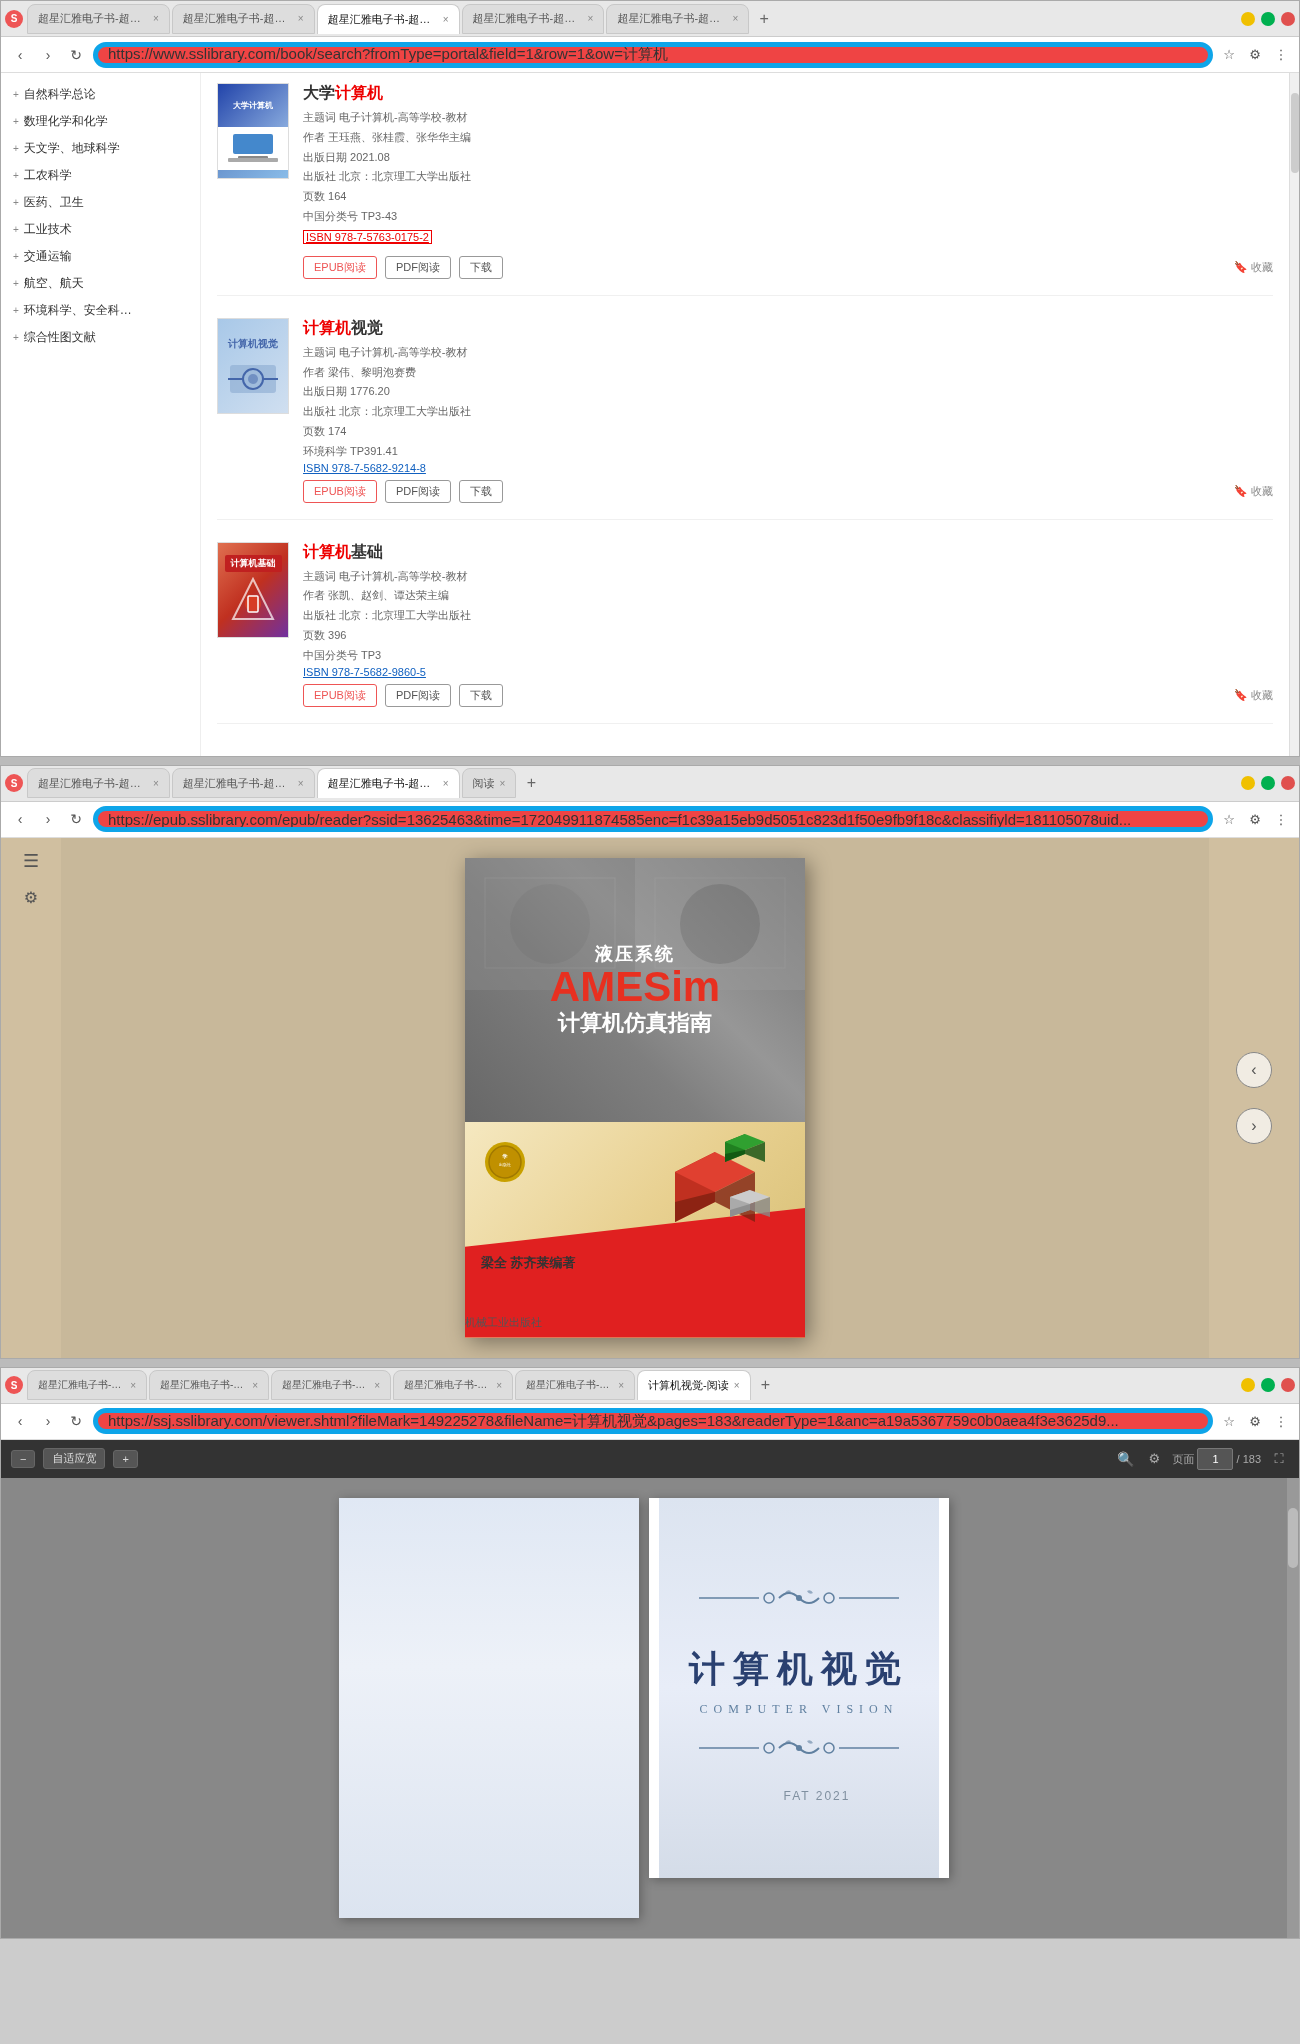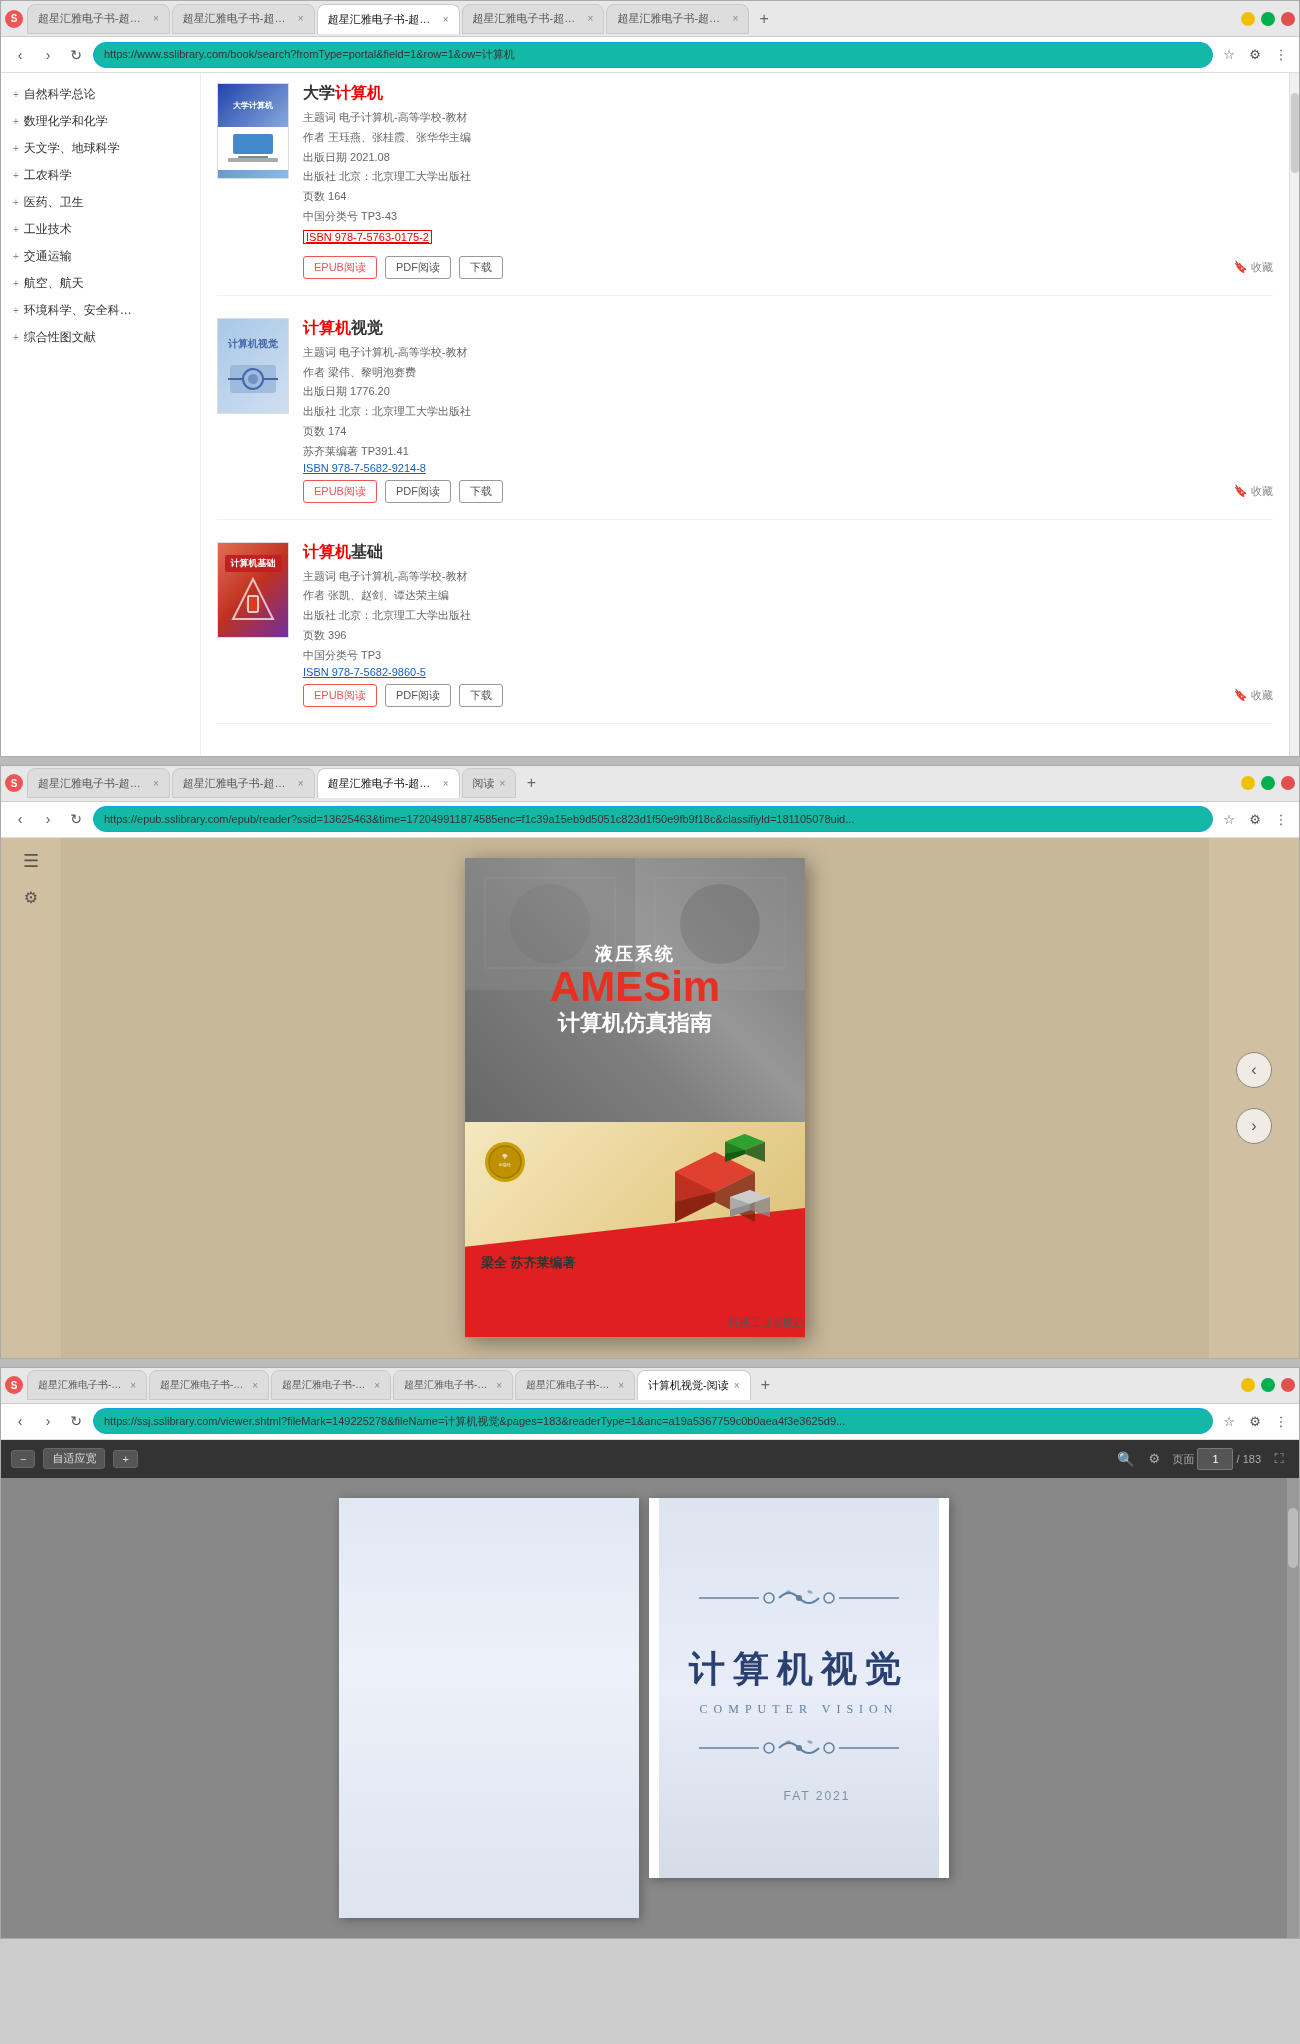--- a/index.html
+++ b/index.html
@@ -98,25 +98,25 @@
     }
     .nav-btn {
       width: 22px; height: 22px;
       border: none; background: transparent;
       font-size: 14px; color: #555; cursor: pointer;
       display: flex; align-items: center; justify-content: center;
     }
     .url-input {
       flex: 1;
       height: 26px;
-      border: 1px solid #0ea5e9;
+      border: 5px solid #0ea5e9;
       border-radius: 13px;
       padding: 0 10px;
-      font-size: 11px;
-      background: #14b8a6;
+      font-size: 15px;
+      background: #ef4444;
       color: #333;
       outline: none;
     }
     .toolbar-icons {
       display: flex; gap: 6px; align-items: center;
     }
     .ti {
       width: 20px; height: 20px;
       border: none; background: transparent;
       cursor: pointer; font-size: 13px; color: #555;
@@ -572,21 +572,21 @@
         <div class="book-info">
           <div class="book-title">
             <span class="highlight">计算机</span>视觉
           </div>
           <div class="book-meta">
             <div>主题词 电子计算机-高等学校-教材</div>
             <div>作者 梁伟、黎明泡赛费</div>
             <div>出版日期 1776.20</div>
             <div>出版社 北京：北京理工大学出版社</div>
             <div>页数 174</div>
-            <div>苏齐莱编著 TP391.41</div>
+            <div>环境科学 TP391.41</div>
           </div>
           <span class="book-isbn">ISBN 978-7-5682-9214-8</span>
           <div class="book-actions">
             <button class="btn-epub">EPUB阅读</button>
             <button class="btn-pdf">PDF阅读</button>
             <button class="btn-dl">下载</button>
             <span class="btn-fav">🔖 <span>收藏</span></span>
           </div>
         </div>
       </div>
@@ -731,21 +731,21 @@
               <svg width="36" height="36" viewBox="0 0 36 36">
                 <circle cx="18" cy="18" r="16" fill="#c09000" stroke="#a07800" stroke-width="1.5"></circle>
                 <text x="18" y="14" text-anchor="middle" font-size="5" fill="#fff" font-weight="bold">学</text>
                 <text x="18" y="22" text-anchor="middle" font-size="4" fill="#fff">出版社</text>
                 <text x="18" y="29" text-anchor="middle" font-size="3.5" fill="#ffe"></text>logo
               </svg>
             </div>
 
             <div class="amesim-author" style="position:absolute;left:16px;bottom:66px;font-size:13px;color:#333;font-weight:bold;z-index:3;">梁全 苏齐莱编著</div>
 
-            <div class="amesim-press" style="position:absolute;bottom:8px;left:0;right:0;text-align:right;font-size:11px;color:#555;z-index:3;">机械工业出版社</div>
+            <div class="amesim-press" style="position:absolute;bottom:8px;left:0;right:0;text-align:left;font-size:11px;color:#555;z-index:3;">机械工业出版社</div>
           </div>
         </div>
       </div>
     </div>
 
     <div class="epub-right-panel">
       <div class="nav-arrow">‹</div>
       <div class="nav-arrow">›</div>
     </div>
   </div>

